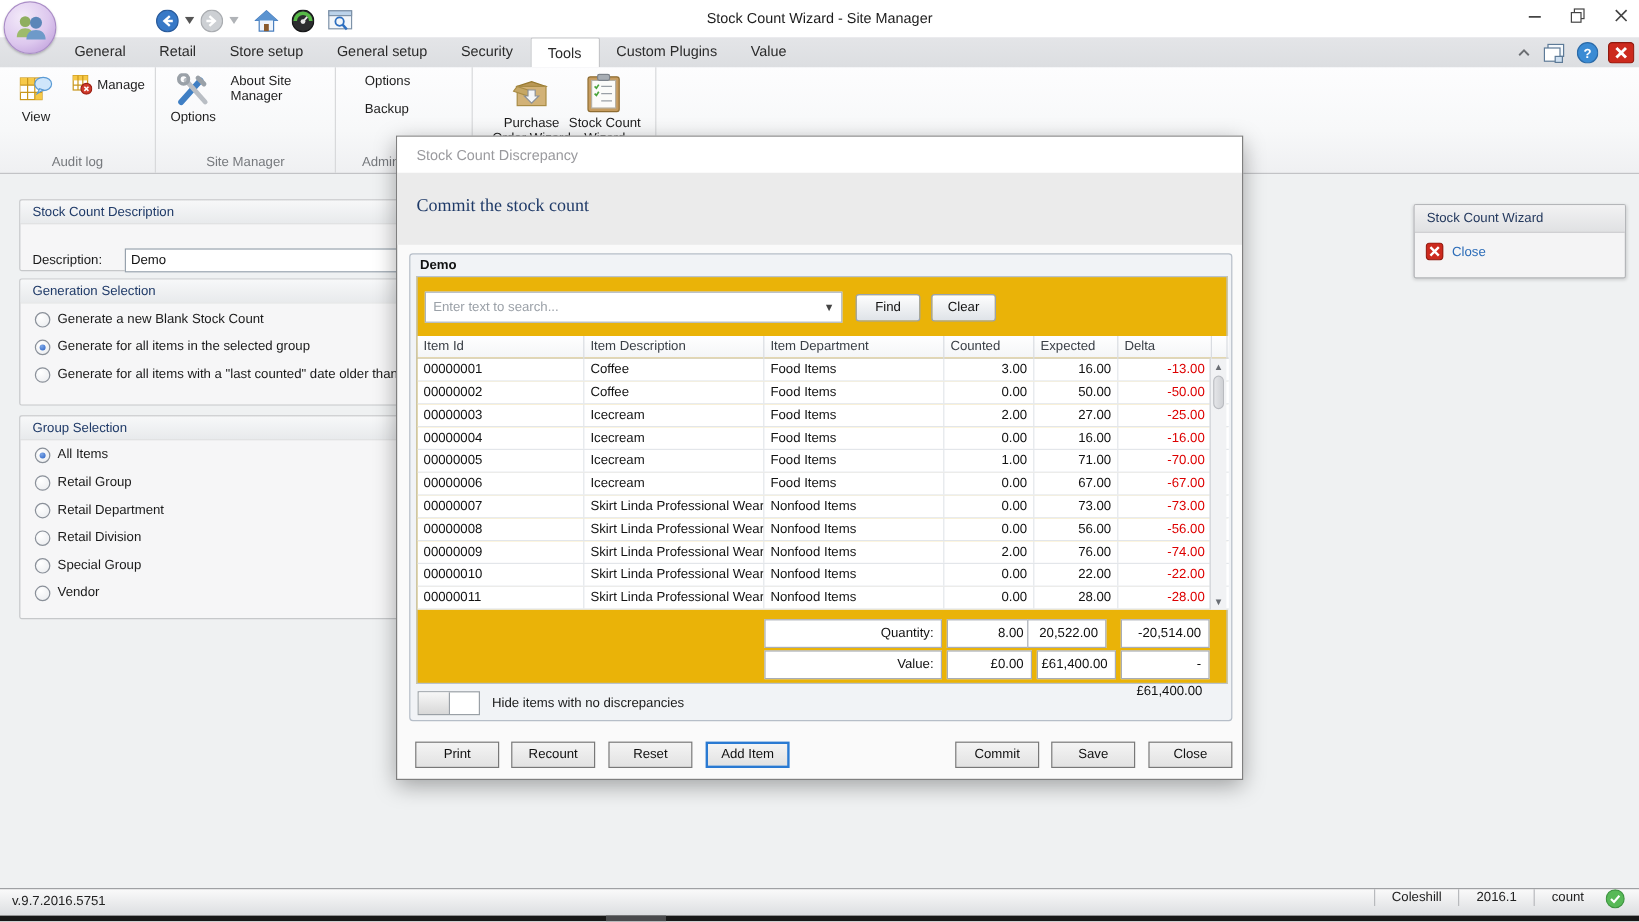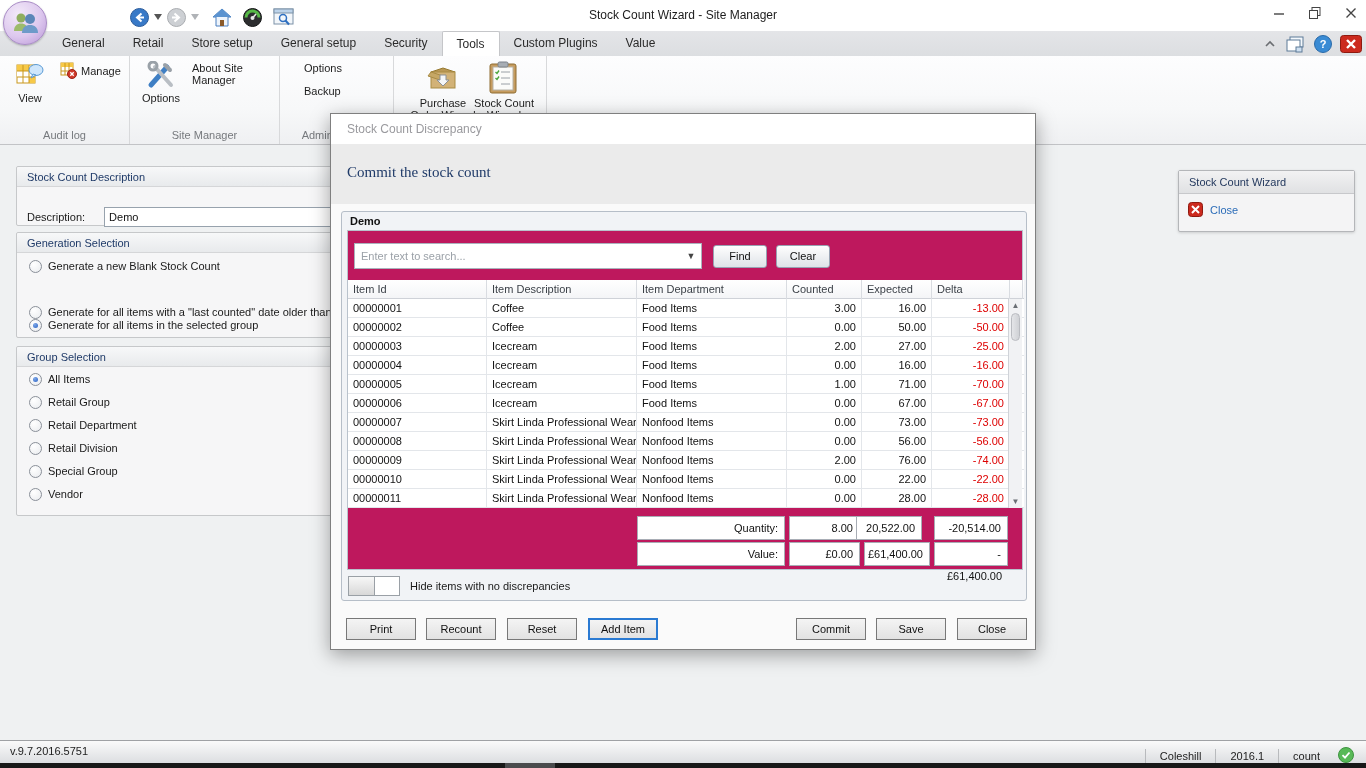--- a/index.html
+++ b/index.html
@@ -51,21 +51,21 @@
   .close-row { display:flex; align-items:center; gap:7px; padding:8px 0 0 9px; cursor:default; }
   .close-row span.lbl { color:#2b6cb8; font-size:11px; }
 
   
   .dialog { position:absolute; left:330px; top:113px; width:706px; height:537px; background:#fafafa; border:1px solid #7f7f7f; z-index:30; box-shadow:0 5px 18px rgba(0,0,0,.35); }
   .dlg-title { position:absolute; top:0; left:0; width:100%; height:30px; background:#fff; line-height:30px; padding-left:16px; color:#9a9a9e; font-size:12px; }
   .dlg-band { position:absolute; top:30px; left:0; width:100%; height:60px; background:#ebebeb;font-family:Liberation Serif, serif; }
   .dlg-heading { position:absolute; top:20px; left:16px; font-size:15px; color:#1f3a68; }
   .demo-box { position:absolute; left:10px; top:97px; width:686px; height:390px; border:1px solid #b6bec8; border-radius:3px; background:#f1f3f6; }
   .demo-label { position:absolute; left:8px; top:3px; font-weight:bold; font-size:11px; color:#111; }
-  .inner-panel { position:absolute; left:5px; top:18px; width:676px; height:340px; background:#be185d; border:1px solid #b9c2cc; }
+  .inner-panel { position:absolute; left:5px; top:18px; width:676px; height:340px; background:#eab308; border:1px solid #b9c2cc; }
 
   .search-combo { position:absolute; left:6px; top:12px; width:348px; height:26px; background:#fff; border:1px solid #aab3bd; display:flex; align-items:center; }
   .search-combo .ph { flex:1; padding-left:6px; color:#9ba1a8; font-size:11px; }
   .search-combo .arrow { width:20px; text-align:center; color:#444; font-size:9px; }
   .mini-btn { position:absolute; top:14px; width:54px; height:23px; border:1px solid #98a3b3; border-radius:3px; background:linear-gradient(#fefefe,#dfe3e8); font-size:11px; color:#111; text-align:center; line-height:21px; cursor:default; }
 
   .grid { position:absolute; left:0; top:49px; width:676px; }
   .grid-head { display:flex; height:19px; background:linear-gradient(#ffffff,#f4f5f7); border-bottom:1px solid #cfd2d8; }
   .grid-head .hc { height:19px; line-height:18px; padding-left:5px; border-right:1px solid #d9dce1; color:#3a3f46; font-size:11px; overflow:hidden; white-space:nowrap; }
   .grid-row { display:flex; height:19px; background:#fff; border-bottom:1px solid #e3e6ea; }
@@ -82,21 +82,21 @@
   .toggle-row { position:absolute; left:6px; top:364px; display:flex; align-items:center; gap:10px; }
   .toggle { width:52px; height:20px; border:1px solid #9aa0a6; background:#fff; display:flex; cursor:default; }
   .toggle .knob { width:26px; height:18px; background:linear-gradient(#f7f7f7,#d8d8d8); border-right:1px solid #9aa0a6; }
 
   .dlg-btn { position:absolute; top:504px; width:70px; height:22px; background:linear-gradient(#f4f4f4,#e2e2e2); border:1px solid #787878; font-size:11px; color:#111; text-align:center; line-height:20px; cursor:default; }
   .dlg-btn.focused { border:2px solid #2a7ad2; line-height:18px; }
 
   
   .statusbar { position:absolute; top:740px; left:0; width:1366px; height:23px; background:linear-gradient(#fafafa,#dcdee1); border-top:1px solid #9fa1a4; z-index:5; }
   .sb-left { position:absolute; left:10px; top:4px; font-size:11px; color:#222; }
-  .sb-right { position:absolute; right:8px; top:0; height:22px; display:flex; align-items:flex-end; }
+  .sb-right { position:absolute; right:8px; top:0; height:22px; display:flex; align-items:flex-start; }
   .sb-item { padding:0 14px; font-size:11px; color:#222; border-left:1px solid #b8babd; height:14px; line-height:14px; }
   .bottomstrip { position:absolute; top:763px; left:0; width:1366px; height:5px; background:#181818; z-index:6; }
   .bottomstrip .seg { position:absolute; left:505px; width:50px; height:5px; background:#4a4b4d; }
 
   .icon { display:block; }
 </style>
 </head>
 <body>
 
 <div class="window">
@@ -287,21 +287,21 @@
       </div>
     </div>
 
     <div class="groupbox" style="left:16px;top:87px;width:344px;height:106px">
       <div class="caption">Generation Selection</div>
       <div id="generation-radios">
           <div class="radio-row" style="top: 27px;">
             <span class="radio"></span>
             <span>Generate a new Blank Stock Count</span>
           </div>
-          <div class="radio-row" style="top: 50px; margin-top: 36px;">
+          <div class="radio-row" style="top: 50px;">
             <span class="radio selected"></span>
             <span>Generate for all items in the selected group</span>
           </div>
           <div class="radio-row" style="top: 73px;">
             <span class="radio"></span>
             <span>Generate for all items with a "last counted" date older than</span>
           </div>
         </div>
     </div>
 

